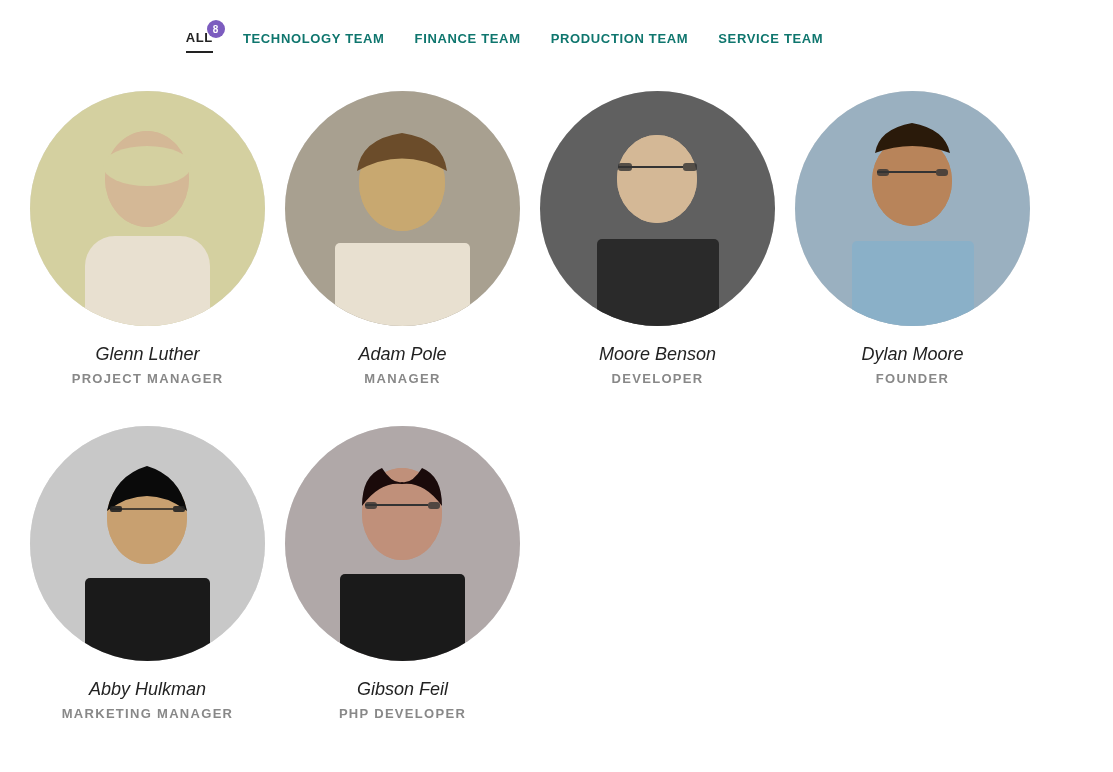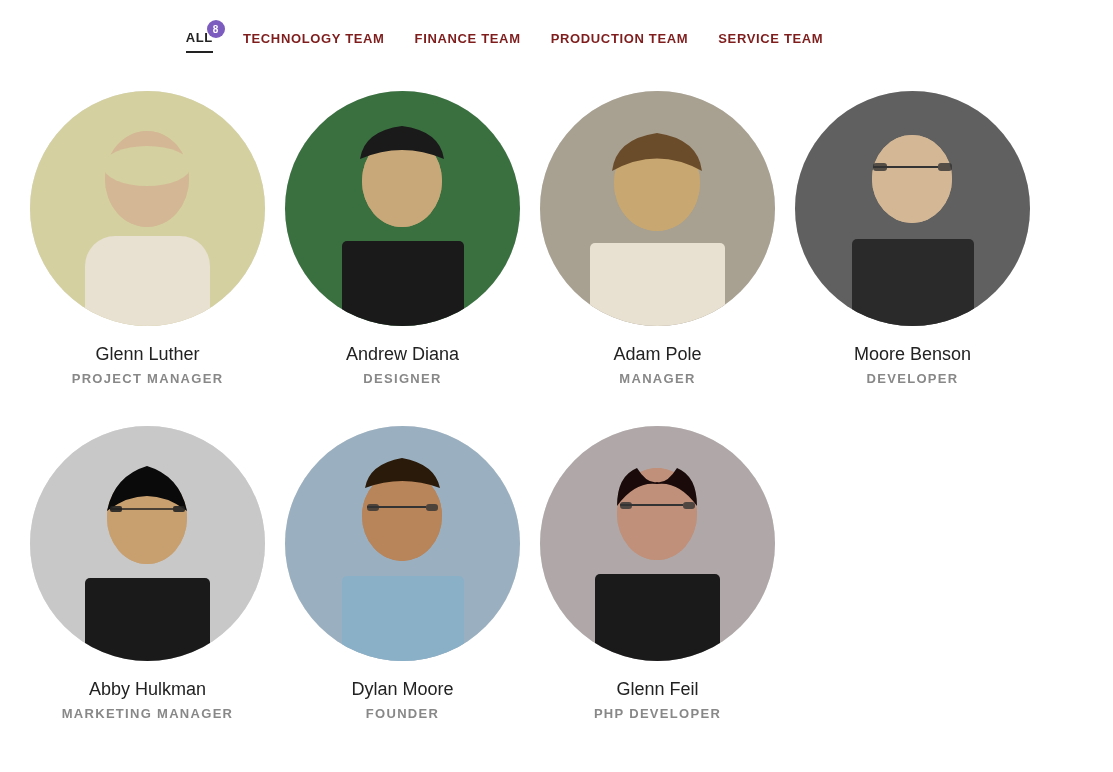--- a/index.html
+++ b/index.html
@@ -29,21 +29,21 @@
       padding: 10px 0 8px;
       margin-bottom: 30px;
       position: relative;
       justify-content: center;
     }
 
     .nav-tab {
       font-size: 13px;
       font-weight: 600;
       letter-spacing: 0.05em;
-      color: #7f1d1d;
+      color: #0f766e;
       cursor: pointer;
       padding-bottom: 6px;
       text-transform: uppercase;
       position: relative;
     }
 
     .nav-tab.active {
       color: #222;
       border-bottom: 2px solid #222;
     }
@@ -96,20 +96,21 @@
       justify-content: center;
     }
 
     .avatar-container svg {
       width: 100%;
       height: 100%;
     }
 
     .member-name {
       font-size: 18px;
+      font-style: italic;
       font-weight: 400;
       color: #222;
       margin-bottom: 6px;
     }
 
     .member-role {
       font-size: 13px;
       font-weight: 700;
       letter-spacing: 0.1em;
       color: #888;
@@ -146,33 +147,20 @@
           <svg viewBox="0 0 235 235" xmlns="http://www.w3.org/2000/svg">
       <rect width="235" height="235" fill="#d4d0a0"></rect>
       <ellipse cx="117" cy="88" rx="42" ry="48" fill="#d4b896"></ellipse>
       <rect x="55" y="145" width="125" height="120" rx="30" fill="#e8e0d0"></rect>
       <ellipse cx="117" cy="88" rx="42" ry="48" fill="#d4b896"></ellipse>
       <ellipse cx="117" cy="75" rx="44" ry="20" fill="#d4d0a0"></ellipse>
     </svg>
         </div>
         <div class="member-name">Glenn Luther</div>
         <div class="member-role">PROJECT MANAGER</div>
-      </div>
-      <div class="team-member">
-        <div class="avatar-container">
-          <svg viewBox="0 0 235 235" xmlns="http://www.w3.org/2000/svg">
-      <rect width="235" height="235" fill="#3a7040"></rect>
-      <ellipse cx="117" cy="90" rx="40" ry="46" fill="#c8a878"></ellipse>
-      <rect x="57" y="150" width="122" height="120" rx="5" fill="#1a1a1a"></rect>
-      <ellipse cx="117" cy="90" rx="40" ry="46" fill="#c8a878"></ellipse>
-      <path d="M75 68 Q117 50 159 68 Q155 40 117 35 Q79 40 75 68Z" fill="#1a1a1a"></path>
-    </svg>
-        </div>
-        <div class="member-name">Andrew Diana</div>
-        <div class="member-role">DESIGNER</div>
       </div>
       <div class="team-member">
         <div class="avatar-container">
           <svg viewBox="0 0 235 235" xmlns="http://www.w3.org/2000/svg">
       <rect width="235" height="235" fill="#a8a090"></rect>
       <ellipse cx="117" cy="92" rx="43" ry="48" fill="#c8a870"></ellipse>
       <rect x="50" y="152" width="135" height="120" rx="5" fill="#e8e0d0"></rect>
       <ellipse cx="117" cy="92" rx="43" ry="48" fill="#c8a870"></ellipse>
       <path d="M72 80 Q117 55 162 80 Q158 48 117 42 Q76 48 72 80Z" fill="#6b4c2a"></path>
     </svg>
@@ -187,63 +175,63 @@
       <ellipse cx="117" cy="88" rx="40" ry="44" fill="#d4b896"></ellipse>
       <rect x="57" y="148" width="122" height="120" rx="5" fill="#2a2a2a"></rect>
       <ellipse cx="117" cy="88" rx="40" ry="44" fill="#d4b896"></ellipse>
       <rect x="78" y="72" width="14" height="8" rx="3" fill="#333" opacity="0.8"></rect>
       <rect x="143" y="72" width="14" height="8" rx="3" fill="#333" opacity="0.8"></rect>
       <path d="M78 76 L143 76" stroke="#333" stroke-width="2"></path>
     </svg>
         </div>
         <div class="member-name">Moore Benson</div>
         <div class="member-role">DEVELOPER</div>
+      </div>
+      <div class="team-member">
+        <div class="avatar-container">
+          <svg viewBox="0 0 235 235" xmlns="http://www.w3.org/2000/svg">
+      <rect width="235" height="235" fill="#9ab0c0"></rect>
+      <ellipse cx="117" cy="90" rx="40" ry="45" fill="#b8845a"></ellipse>
+      <rect x="57" y="150" width="122" height="120" rx="5" fill="#8ab0c8"></rect>
+      <ellipse cx="117" cy="90" rx="40" ry="45" fill="#b8845a"></ellipse>
+      <rect x="82" y="78" width="12" height="7" rx="3" fill="#333" opacity="0.8"></rect>
+      <rect x="141" y="78" width="12" height="7" rx="3" fill="#333" opacity="0.8"></rect>
+      <path d="M82 81 L141 81" stroke="#333" stroke-width="2"></path>
+      <path d="M80 62 Q117 48 155 62 Q150 38 117 32 Q84 38 80 62Z" fill="#2a1a0a"></path>
+    </svg>
+        </div>
+        <div class="member-name">Dylan Moore</div>
+        <div class="member-role">FOUNDER</div>
       </div>
       <div class="team-member">
         <div class="avatar-container">
           <svg viewBox="0 0 235 235" xmlns="http://www.w3.org/2000/svg">
       <rect width="235" height="235" fill="#c8c8c8"></rect>
       <ellipse cx="117" cy="92" rx="40" ry="46" fill="#c8a070"></ellipse>
       <rect x="55" y="152" width="125" height="120" rx="5" fill="#1a1a1a"></rect>
       <ellipse cx="117" cy="92" rx="40" ry="46" fill="#c8a070"></ellipse>
       <path d="M77 85 Q117 55 157 85 Q150 50 117 40 Q84 50 77 85Z" fill="#0a0a0a"></path>
       <rect x="80" y="80" width="12" height="6" rx="2" fill="#222" opacity="0.9"></rect>
       <rect x="143" y="80" width="12" height="6" rx="2" fill="#222" opacity="0.9"></rect>
       <path d="M80 83 L143 83" stroke="#222" stroke-width="1.5"></path>
     </svg>
         </div>
         <div class="member-name">Abby Hulkman</div>
         <div class="member-role">MARKETING MANAGER</div>
       </div>
       <div class="team-member">
         <div class="avatar-container">
           <svg viewBox="0 0 235 235" xmlns="http://www.w3.org/2000/svg">
-      <rect width="235" height="235" fill="#9ab0c0"></rect>
-      <ellipse cx="117" cy="90" rx="40" ry="45" fill="#b8845a"></ellipse>
-      <rect x="57" y="150" width="122" height="120" rx="5" fill="#8ab0c8"></rect>
-      <ellipse cx="117" cy="90" rx="40" ry="45" fill="#b8845a"></ellipse>
-      <rect x="82" y="78" width="12" height="7" rx="3" fill="#333" opacity="0.8"></rect>
-      <rect x="141" y="78" width="12" height="7" rx="3" fill="#333" opacity="0.8"></rect>
-      <path d="M82 81 L141 81" stroke="#333" stroke-width="2"></path>
-      <path d="M80 62 Q117 48 155 62 Q150 38 117 32 Q84 38 80 62Z" fill="#2a1a0a"></path>
-    </svg>
-        </div>
-        <div class="member-name">Dylan Moore</div>
-        <div class="member-role">FOUNDER</div>
-      </div>
-      <div class="team-member">
-        <div class="avatar-container">
-          <svg viewBox="0 0 235 235" xmlns="http://www.w3.org/2000/svg">
       <rect width="235" height="235" fill="#b0a8a8"></rect>
       <ellipse cx="117" cy="88" rx="40" ry="46" fill="#c0907a"></ellipse>
       <rect x="55" y="148" width="125" height="120" rx="5" fill="#1a1a1a"></rect>
       <ellipse cx="117" cy="88" rx="40" ry="46" fill="#c0907a"></ellipse>
       <path d="M77 80 Q95 55 117 58 Q139 55 157 80 Q157 50 137 42 Q127 58 117 56 Q107 58 97 42 Q77 50 77 80Z" fill="#1a0a0a"></path>
       <rect x="80" y="76" width="12" height="7" rx="3" fill="#333" opacity="0.8"></rect>
       <rect x="143" y="76" width="12" height="7" rx="3" fill="#333" opacity="0.8"></rect>
       <path d="M80 79 L143 79" stroke="#333" stroke-width="2"></path>
     </svg>
         </div>
-        <div class="member-name">Glenn Feil</div>
+        <div class="member-name">Gibson Feil</div>
         <div class="member-role">PHP DEVELOPER</div>
       </div>
     </div>
 </div>
 
 </body></html>

